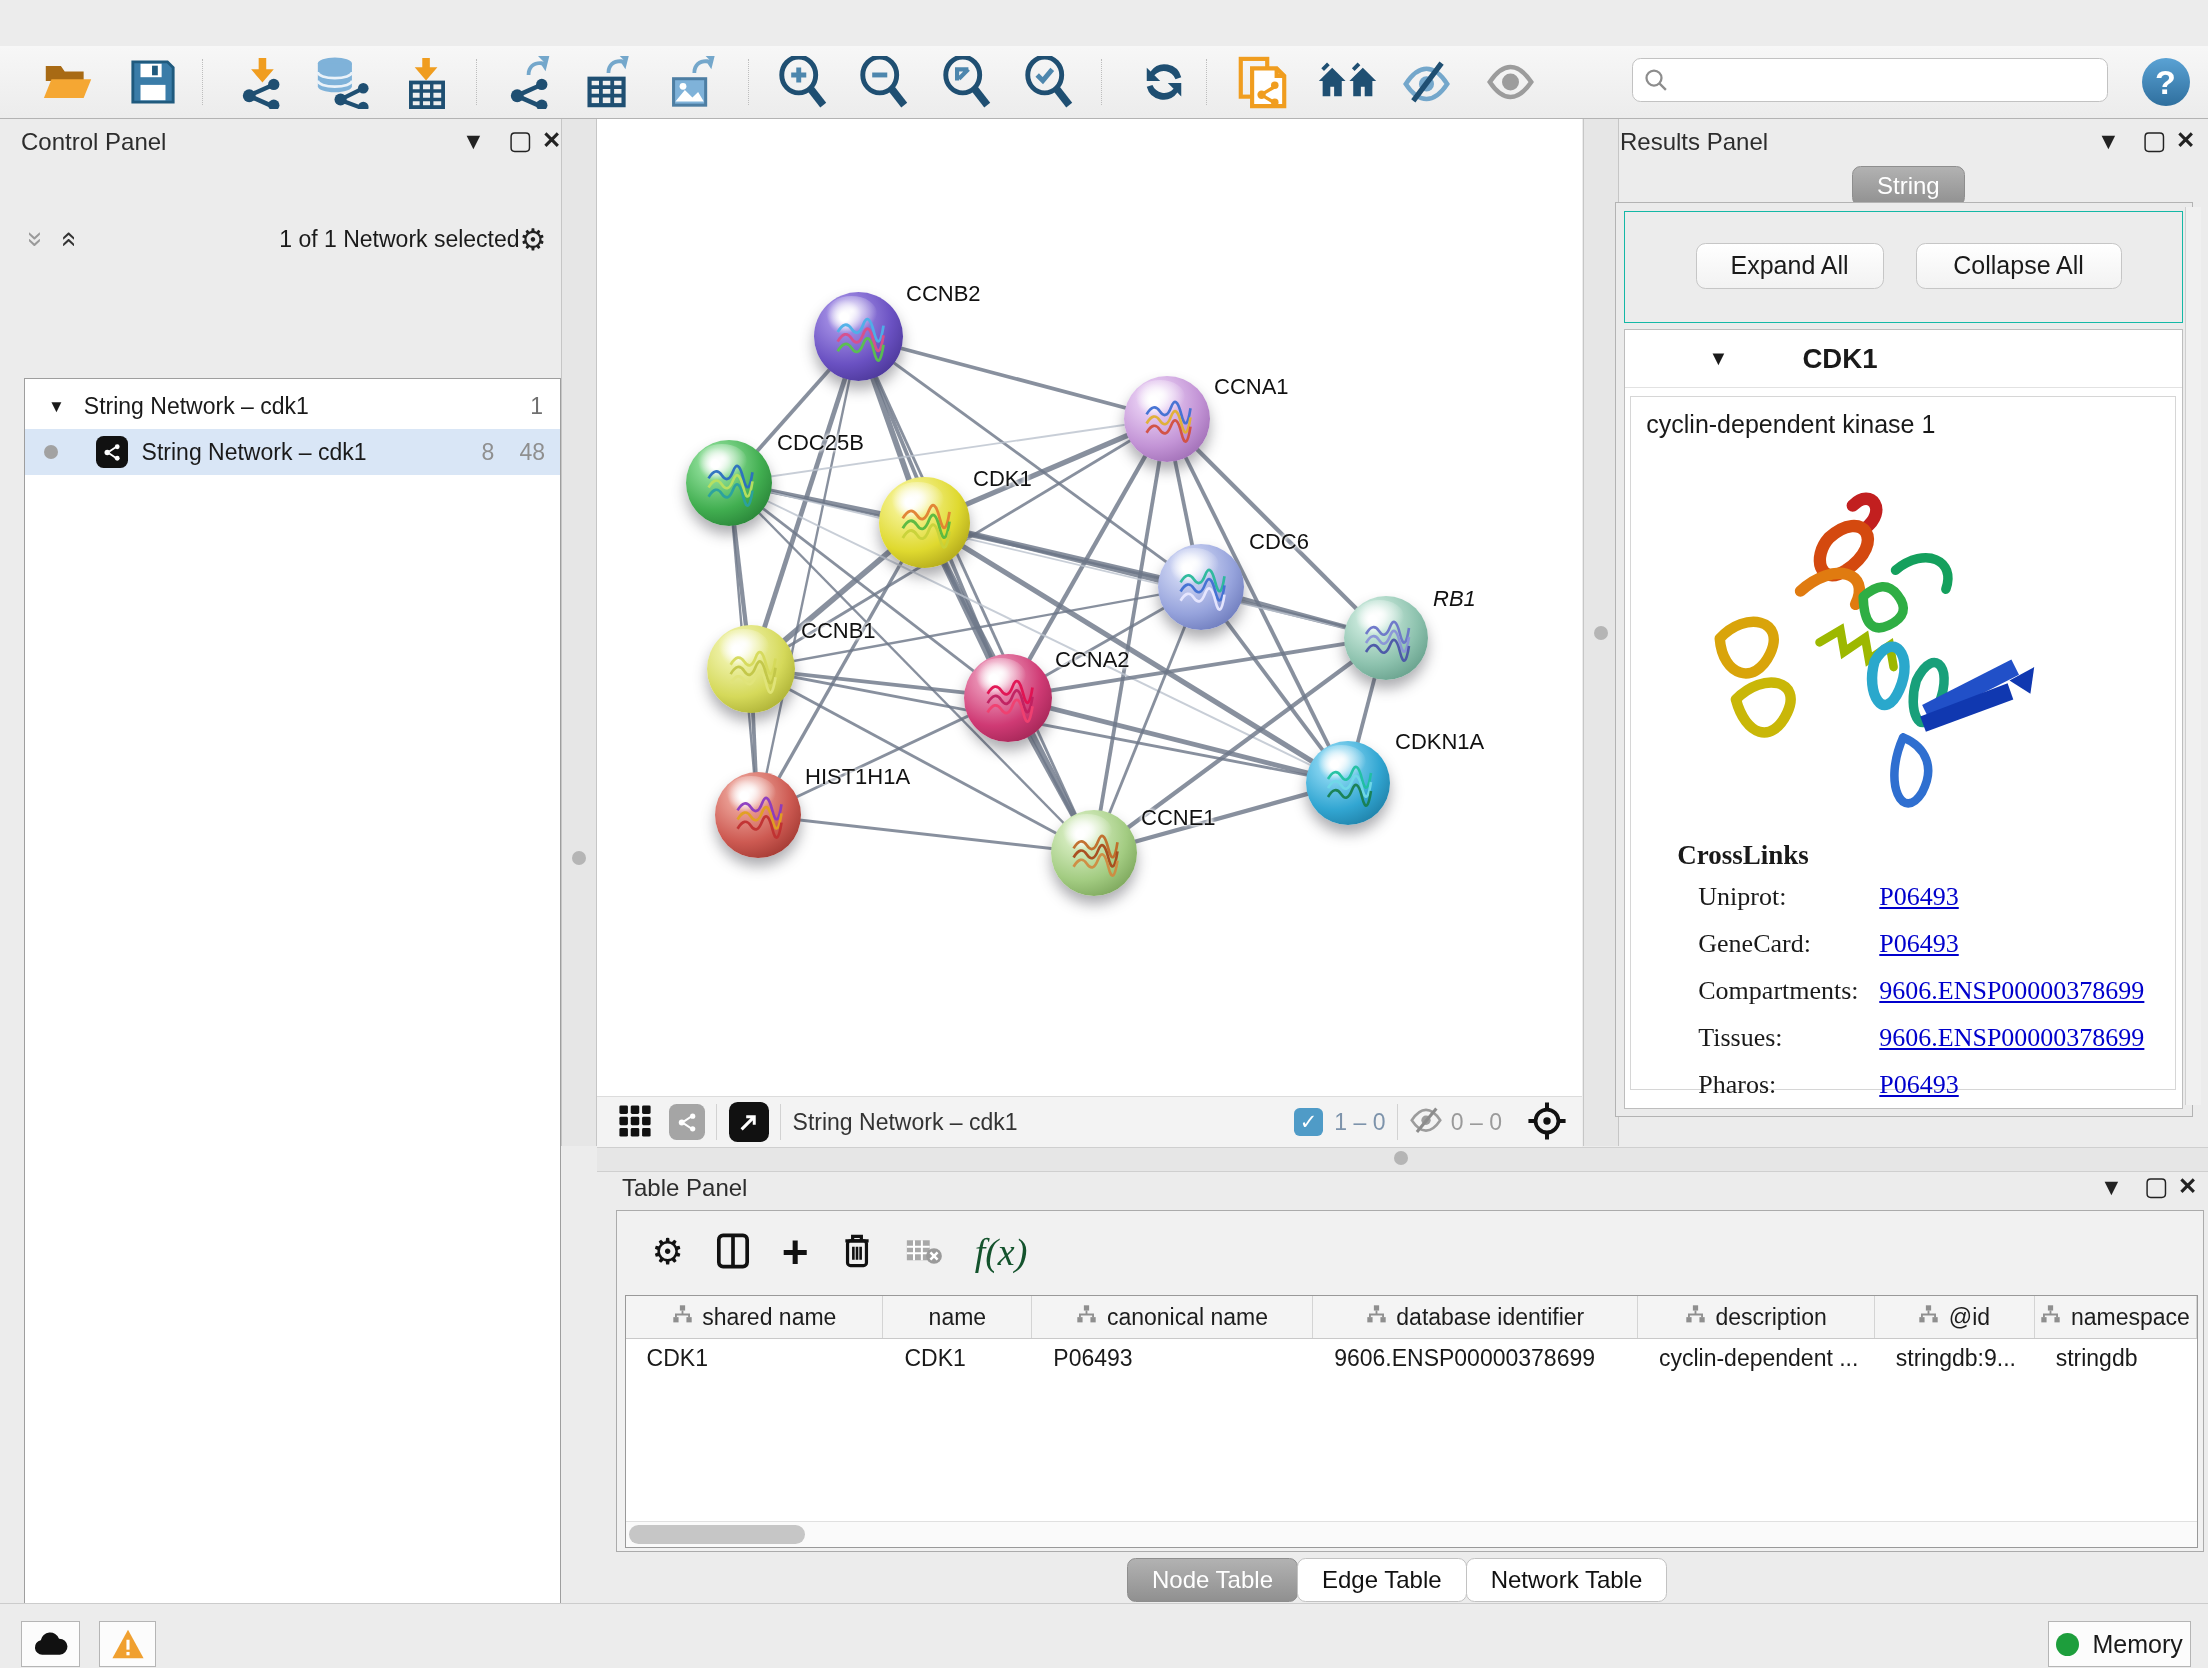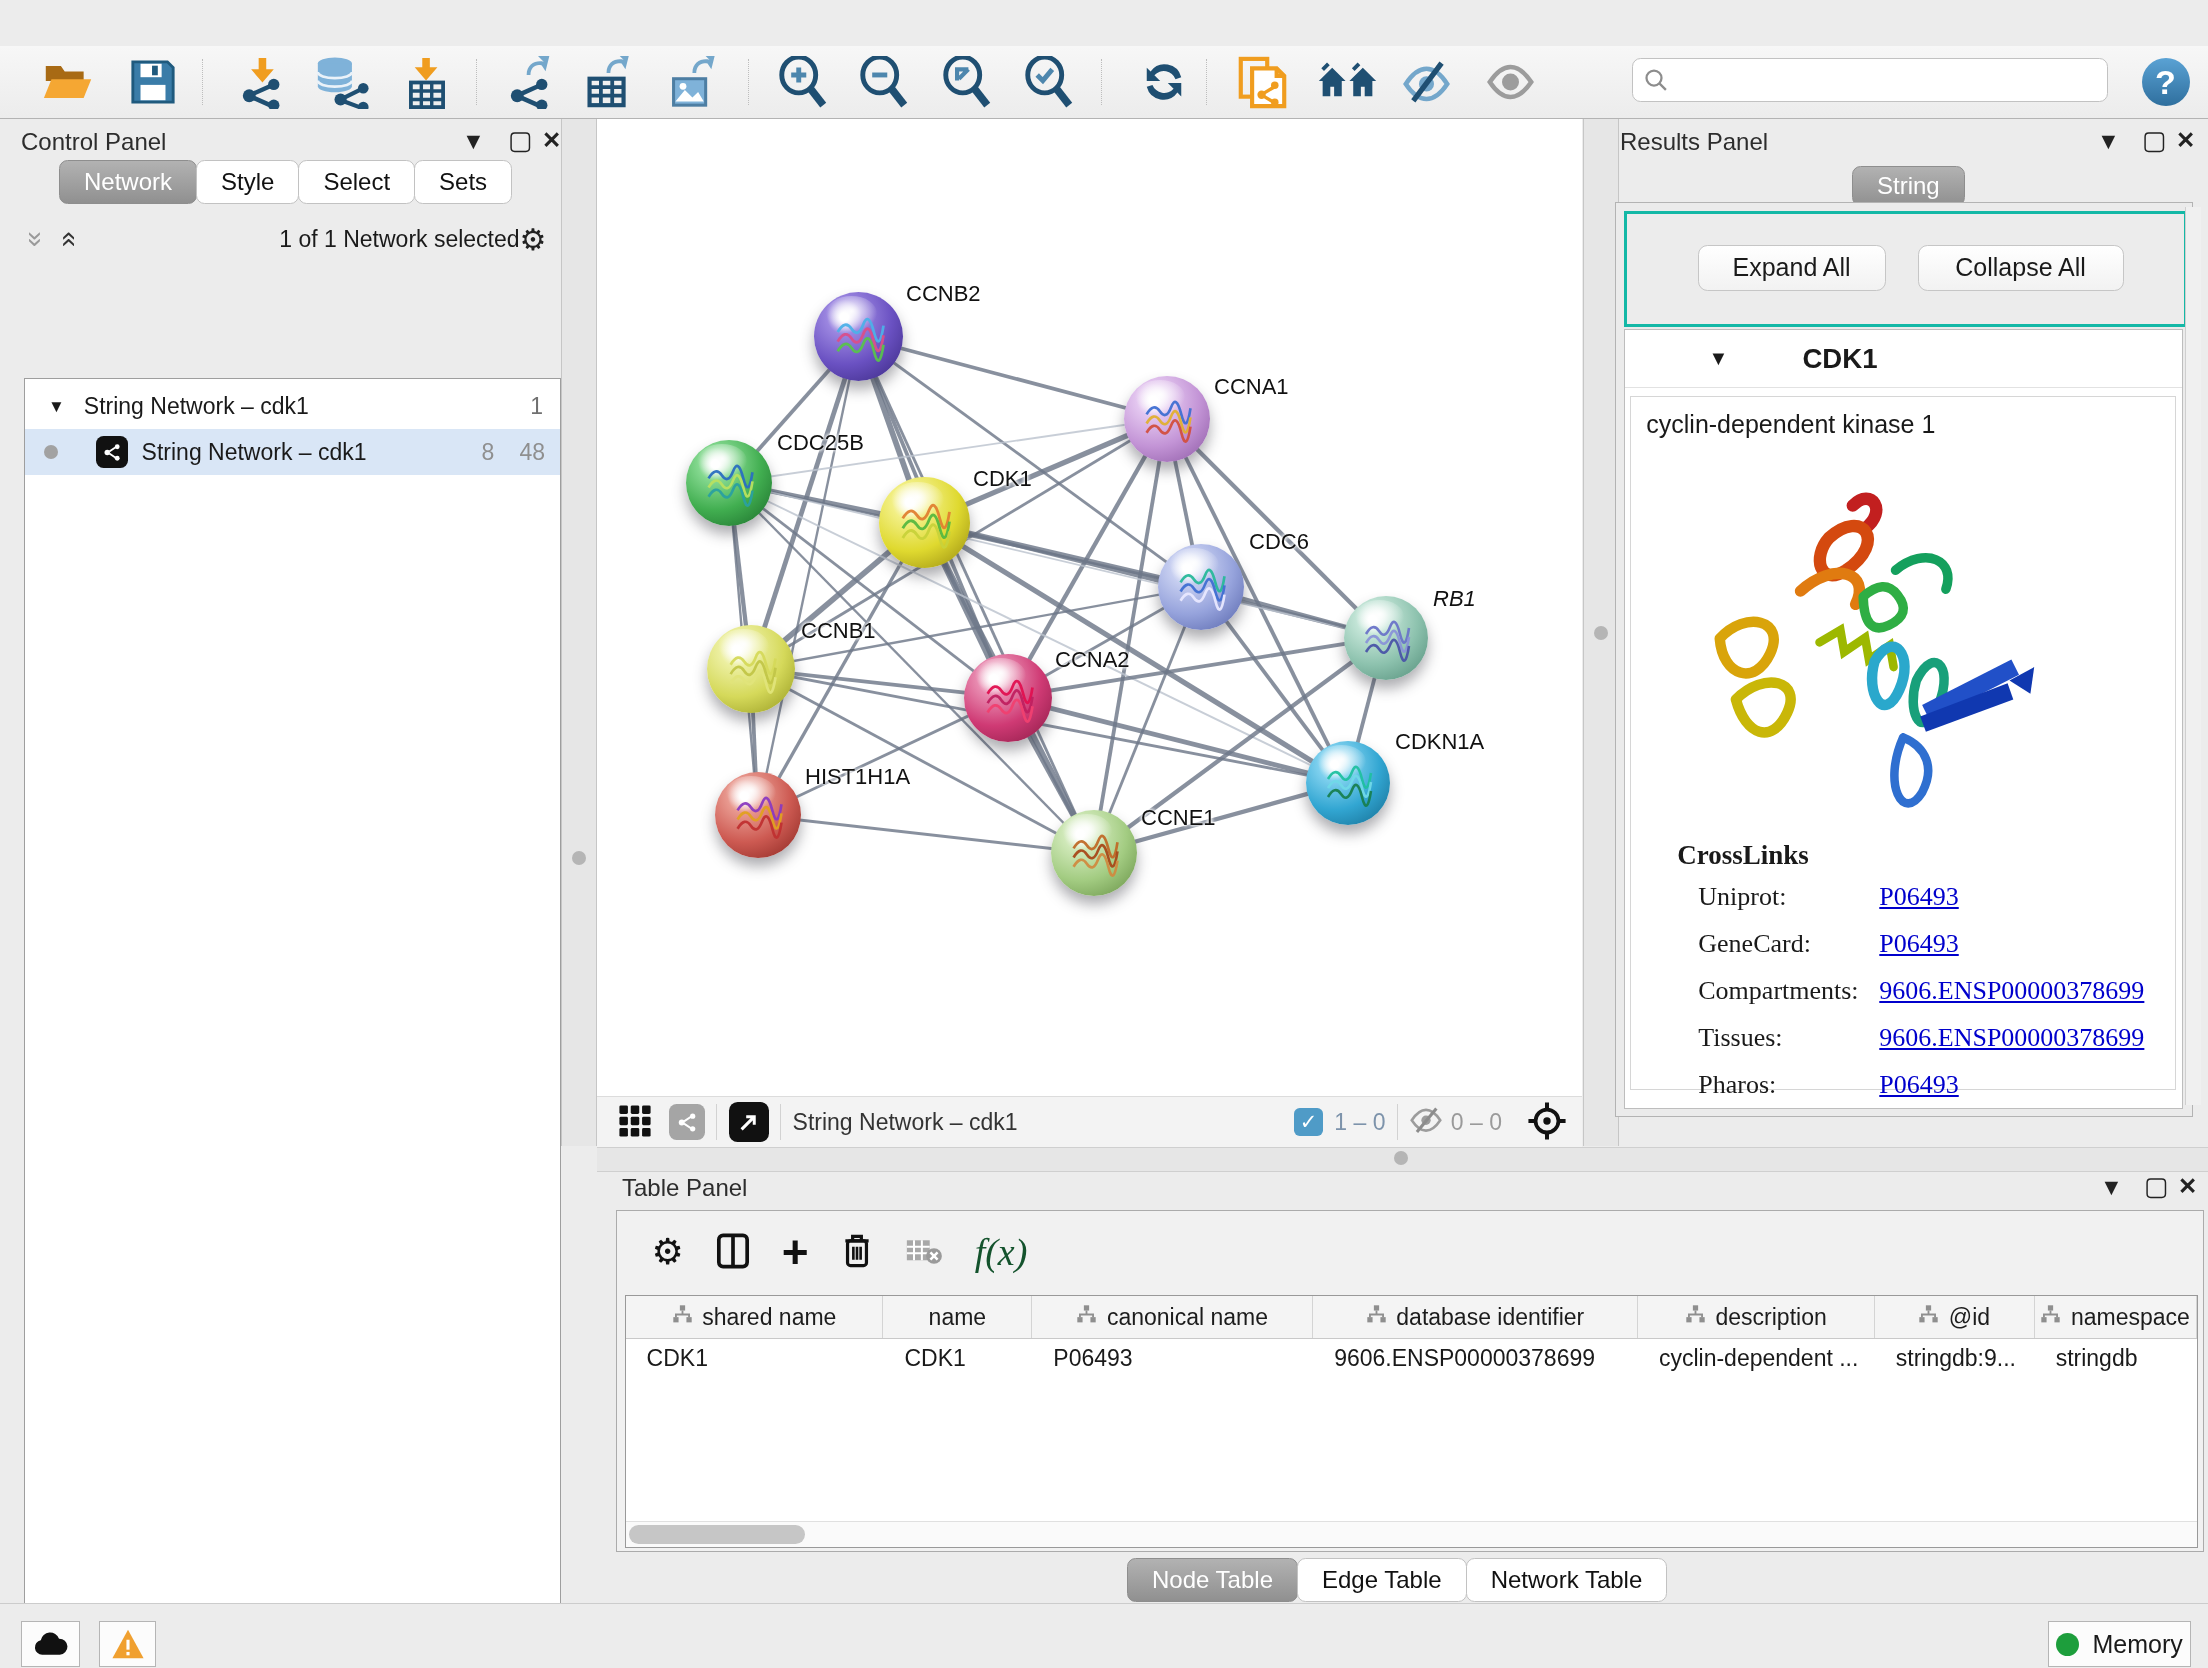--- a/index.html
+++ b/index.html
@@ -226,26 +226,20 @@
     <div class="abs tbtn" style="left:2136px;width:59px">
       <div style="width:48px;height:48px;border-radius:50%;background:linear-gradient(#5aa2d4,#2f6f9e);color:#fff;font-size:34px;font-weight:bold;display:flex;align-items:center;justify-content:center">?</div>
     </div>
   </div>
 
   <div class="abs" style="left:0;top:119px;width:561px;height:1475px">
     <div class="abs phead" style="left:21px;top:8.6px">Control Panel</div>
     <div class="abs pctl" style="left:462px;top:8.6px">▼</div>
     <div class="abs pctl" style="left:508px;top:5.7px;font-size:26px">▢</div>
     <div class="abs pctl" style="left:542px;top:7.6px;font-weight:bold">✕</div>
-    <div class="abs tabrow" style="left:59px;top:41px" id="cp-tabs">
-        <div class="tab sel">Network</div>
-        <div class="tab">Style</div>
-        <div class="tab">Select</div>
-        <div class="tab">Sets</div>
-      </div>
     <div class="abs" style="left:28.5px;top:100px;width:518px;height:40px;display:flex;align-items:center">
       <span class="chev" style="transform:rotate(90deg)">»</span>
       <span class="chev" style="transform:rotate(-90deg);color:#333;margin-left:13.3px">»</span>
       <span style="flex:1;text-align:right;font-size:23px">1 of 1 Network selected</span>
       <span style="font-size:30px;color:#222;cursor:pointer">⚙</span>
     </div>
     <div class="abs cpbox">
       <div class="treerow" style="top:4.8px">
         <span style="margin-left:23px;font-size:17px">▼</span>
         <span style="margin-left:19px">String Network – cdk1</span>
@@ -485,21 +479,21 @@
   </div>
 
   <div class="abs" style="left:1617px;top:119px;width:592px;height:1027px">
     <div class="abs phead" style="left:3px;top:8.6px">Results Panel</div>
     <div class="abs pctl" style="left:480px;top:8.6px">▼</div>
     <div class="abs pctl" style="left:525px;top:5.7px;font-size:26px">▢</div>
     <div class="abs pctl" style="left:559px;top:7.6px;font-weight:bold">✕</div>
     <div class="abs tab sel" style="left:235px;top:47px;height:38px">String</div>
   </div>
   <div class="abs rbox">
-    <div class="abs" style="left:7.6px;top:7.6px;width:557px;height:110px;border:3px solid #14b8a6;background:#ececec">
+    <div class="abs" style="left:7.6px;top:7.6px;width:557px;height:110px;border:1px solid #14b8a6;background:#ececec">
       <div class="rbtn" style="left:71px;top:31px;width:186px">Expand All</div>
       <div class="rbtn" style="left:291px;top:31px;width:204px">Collapse All</div>
     </div>
     <div class="abs" style="left:7.6px;top:126px;width:557px;height:778px;background:#fff;border:1px solid #bdbdbd">
       <div style="height:57px;display:flex;align-items:center;border-bottom:1px solid #e2e2e2">
         <span style="margin-left:84px;font-size:20px">▼</span>
         <span style="margin-left:74px;font-size:27.6px;font-weight:bold">CDK1</span>
       </div>
       <div style="margin:7.6px 5.7px 0 5.7px;border:1px solid #d6d6d6;height:692px;position:relative">
         <div style="padding:13.3px 0 0 15px;font-size:25px">cyclin-dependent kinase 1</div>

